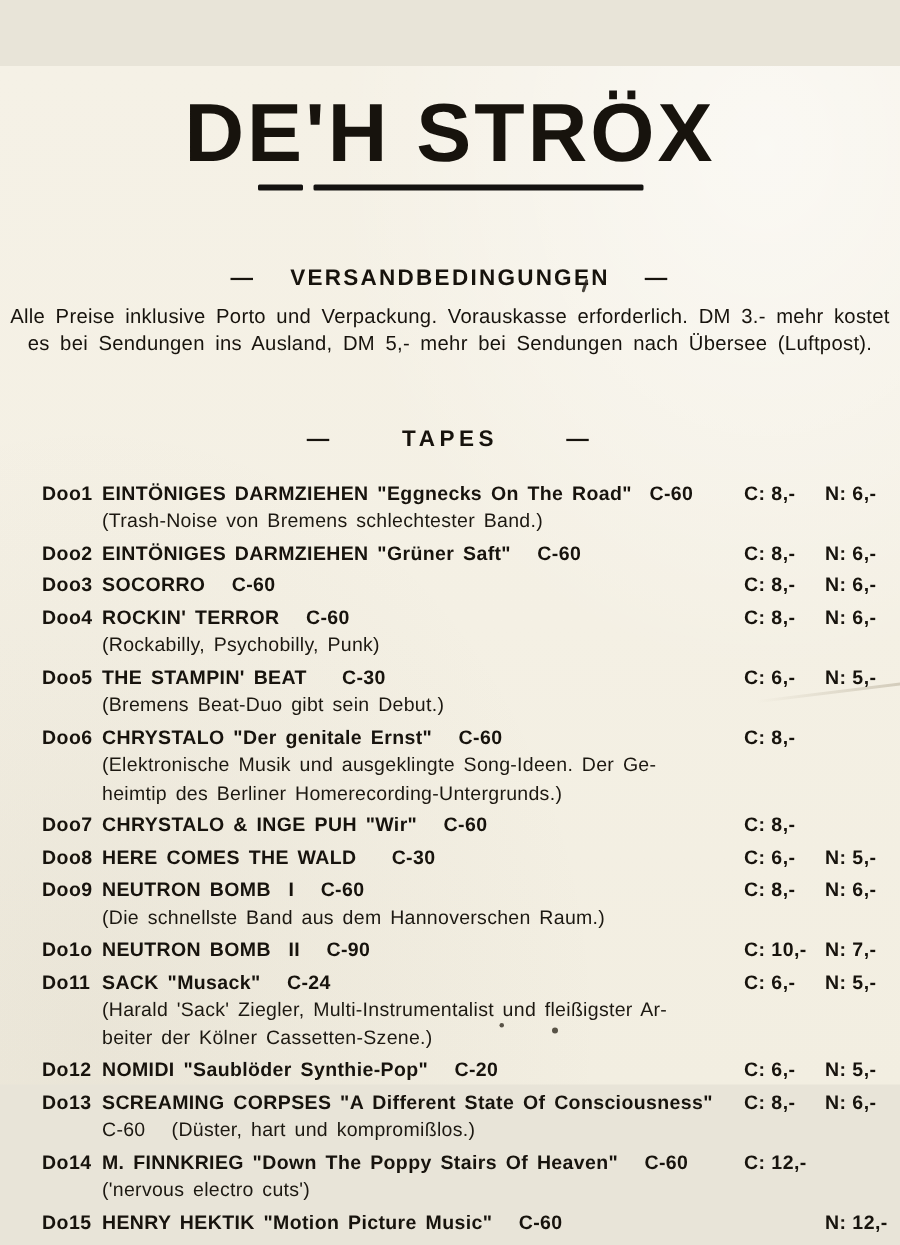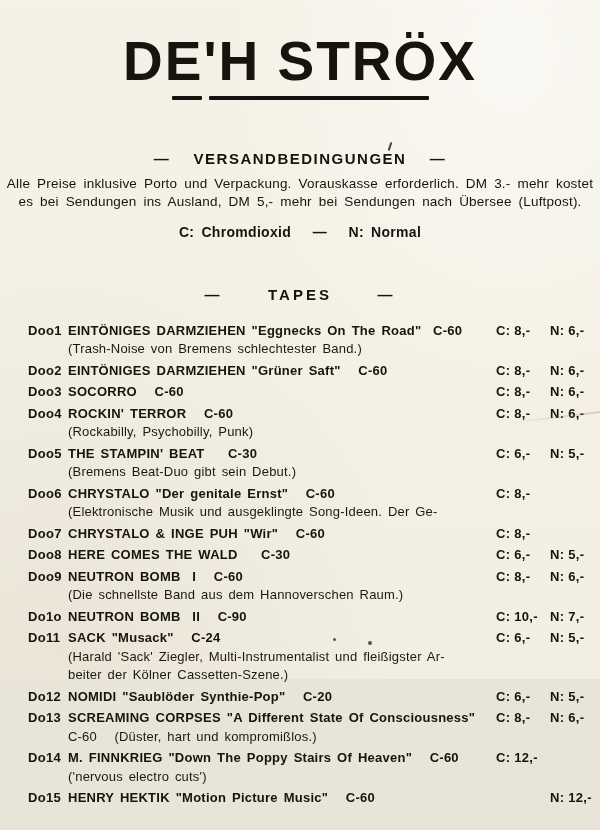--- a/index.html
+++ b/index.html
@@ -7,25 +7,26 @@
     width:600px;height:830px;
     font-family:"Liberation Sans","DejaVu Sans",sans-serif;
     color:#17130d;
     background:#e8e4d8;
     overflow:hidden;
   }
   .paper{
     position:relative;
     width:600px;height:679px;
     box-sizing:border-box;
-    padding-top:33px;
+    padding-top:16px;
     background:
       radial-gradient(ellipse at 85% 8%, rgba(255,255,255,.55), rgba(255,255,255,0) 40%),
       radial-gradient(ellipse at 10% 95%, rgba(120,105,80,.07), rgba(120,105,80,0) 45%),
       linear-gradient(180deg,#f5f1e6 0%,#f4f0e4 55%,#f2eee1 100%);
+    margin-top: 44px;
   }
   
   .title{
     text-align:center;
     font-size:55px;
     font-weight:bold;
     letter-spacing:2px;
     line-height:1.05;
     white-space:pre;
   }
@@ -123,21 +124,20 @@
   <div class="title-underline">
     <span class="bar bar-short"></span>
     <span class="bar bar-long"></span>
   </div>
 
   <div class="shipping-heading">—  VERSANDBEDINGUNGEN  —</div>
   <div class="shipping-lines">
     <div class="shipping-line">Alle Preise inklusive Porto und Verpackung. Vorauskasse erforderlich. DM 3.- mehr kostet</div>
     <div class="shipping-line">es bei Sendungen ins Ausland, DM 5,- mehr bei Sendungen nach Übersee (Luftpost).</div>
   </div>
-  <div class="legend">C: Chromdioxid   —   N: Normal</div>
 
   <div class="tapes-heading">—   TAPES   —</div>
 
   <div class="tape-list" id="tape-list">
   <div class="tape-row">
     <span class="tape-no">Doo1</span>
     <div class="tape-main">
       <div class="tape-title">EINTÖNIGES DARMZIEHEN "Eggnecks On The Road"  C-60</div>
     <div class="tape-note">(Trash-Noise von Bremens schlechtester Band.)</div>
         </div>
@@ -181,20 +181,21 @@
         </div>
     <span class="price price-c">C: 6,-</span>
     <span class="price price-n">N: 5,-</span>
   </div>
 
   <div class="tape-row">
     <span class="tape-no">Doo6</span>
     <div class="tape-main">
       <div class="tape-title">CHRYSTALO "Der genitale Ernst"   C-60</div>
     <div class="tape-note">(Elektronische Musik und ausgeklingte Song-Ideen. Der Ge-</div>
+          <div class="tape-note">heimtip des Berliner Homerecording-Untergrunds.)</div>
         </div>
     <span class="price price-c">C: 8,-</span>
     <span class="price price-n"></span>
   </div>
 
   <div class="tape-row">
     <span class="tape-no">Doo7</span>
     <div class="tape-main">
       <div class="tape-title">CHRYSTALO &amp; INGE PUH "Wir"   C-60</div>
     </div>

